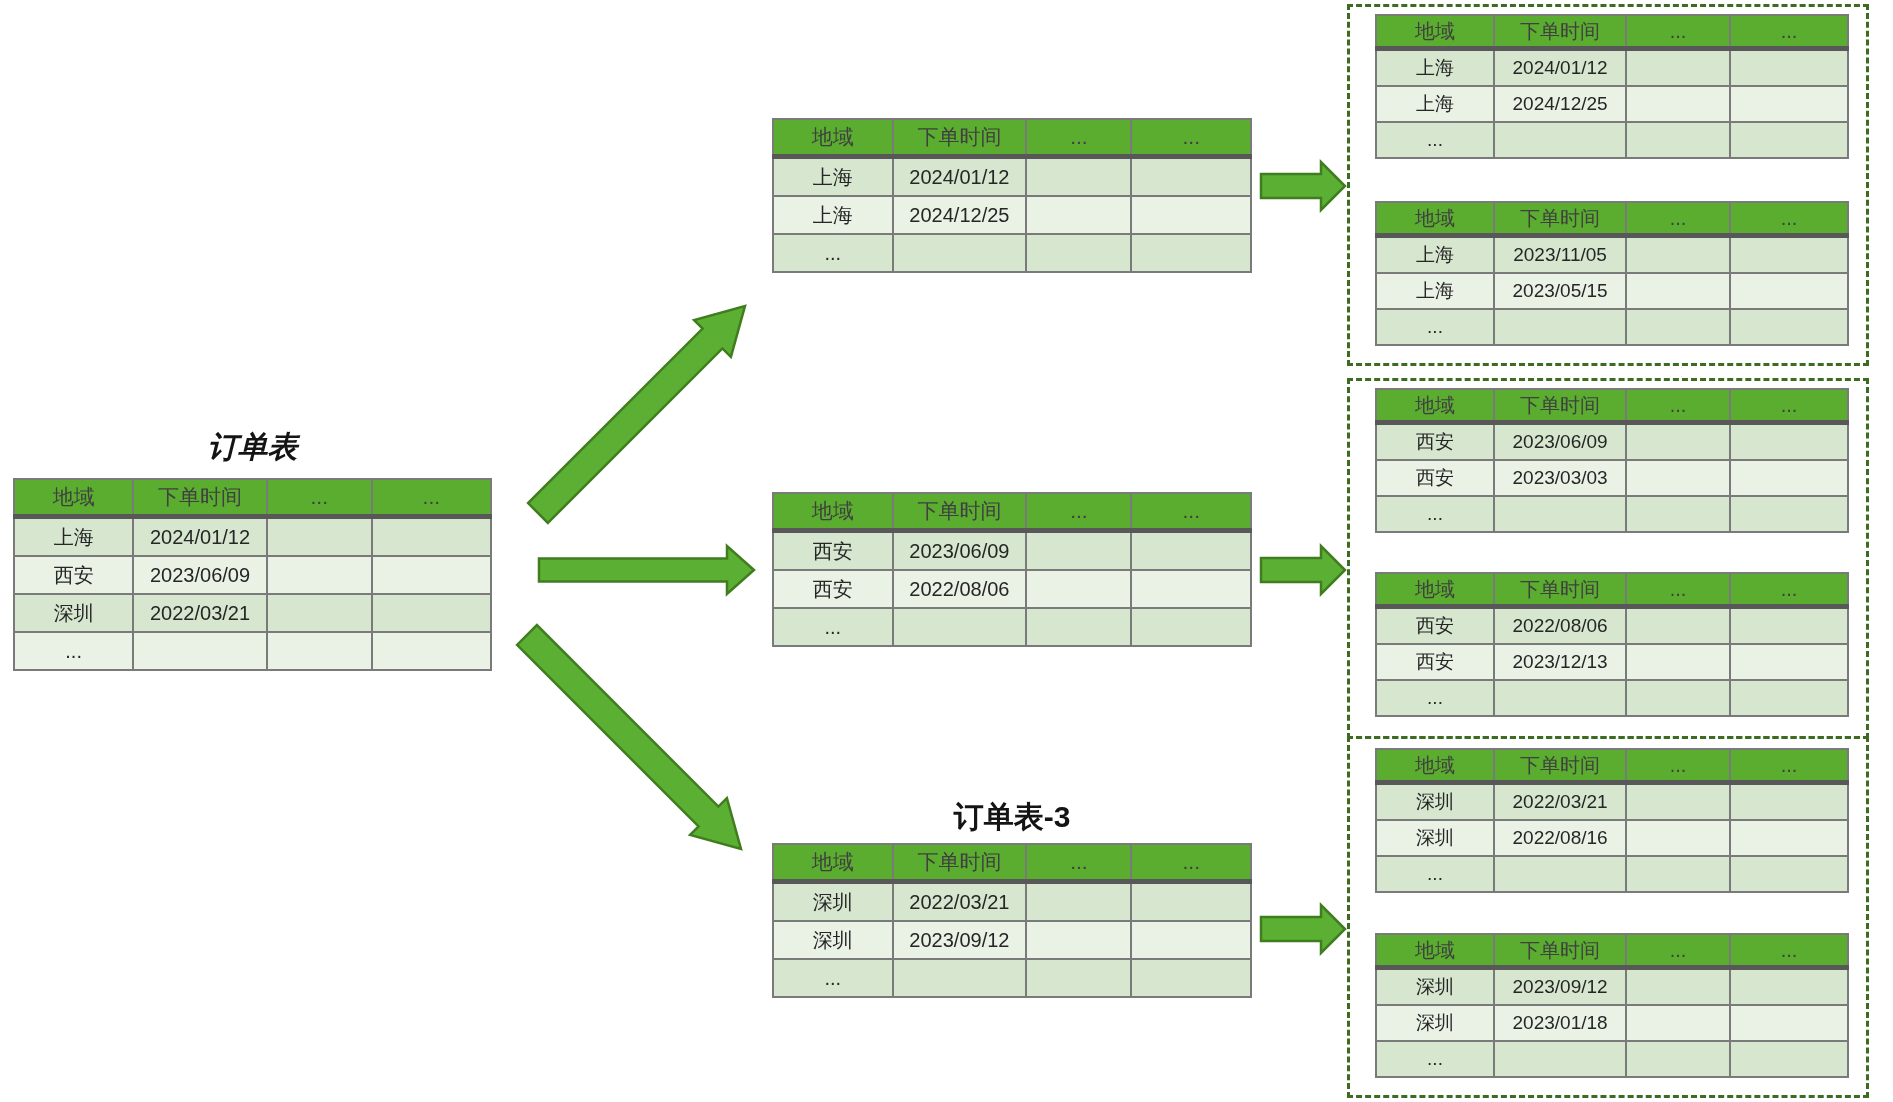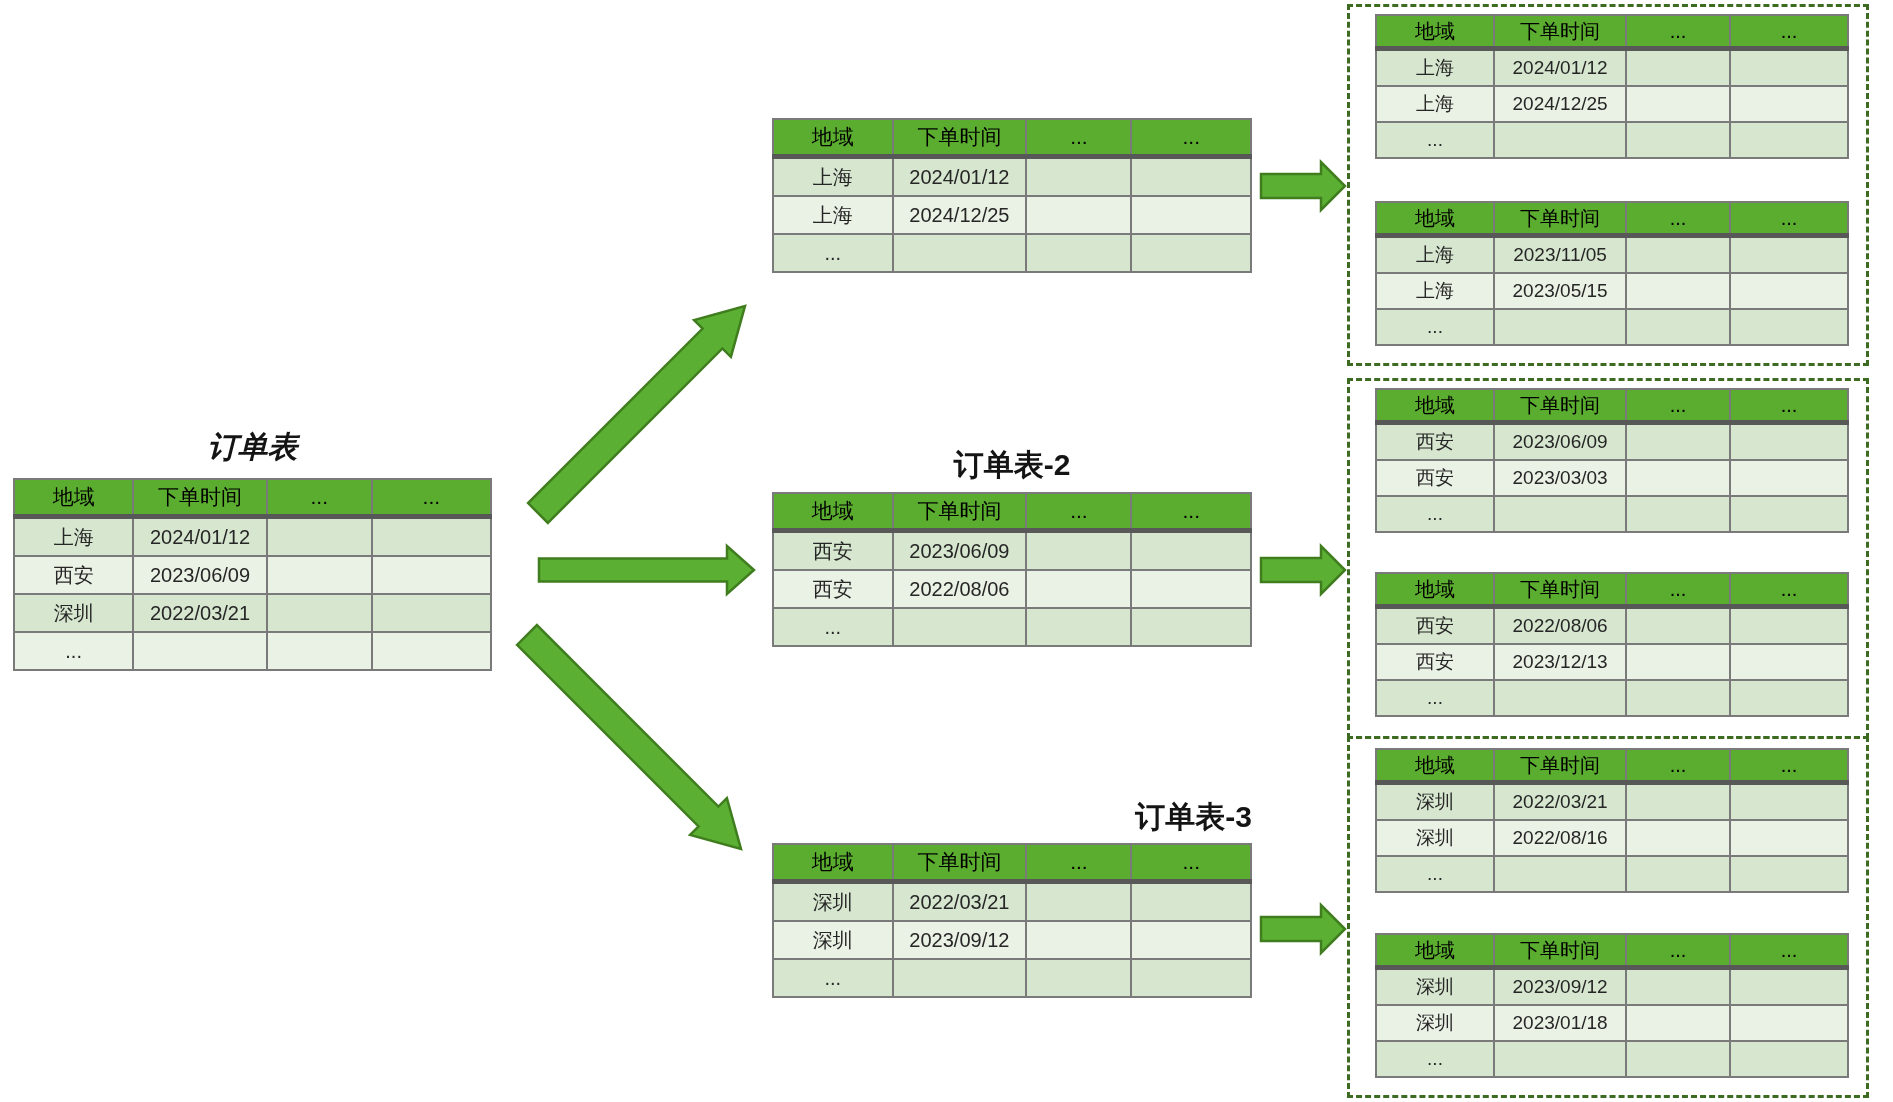--- a/index.html
+++ b/index.html
@@ -11,21 +11,21 @@
     position:absolute;text-align:center;font-size:30px;font-weight:600;
     color:#141414;line-height:38px;
   }
   .tbl-wrap{position:absolute;}
   table{border-collapse:collapse;table-layout:fixed;width:100%;}
   th,td{
     border:2px solid var(--grid-border);text-align:center;padding:0;
     overflow:hidden;white-space:nowrap;
   }
   th{
-    background:var(--header-green);font-weight:400;color:#000000;
+    background:var(--header-green);font-weight:400;color:#404040;
     border-bottom:5px solid var(--header-underline);
   }
   tbody tr:nth-child(odd) td{background:var(--row-dark);}
   tbody tr:nth-child(even) td{background:var(--row-light);}
   td{color:#262626;}
   
   .mid th{height:34px;font-size:21px;}
   .mid td{height:36px;font-size:20px;}
   
   .sm th{height:30px;font-size:20px;}
@@ -124,21 +124,20 @@
           <tr>
             <td>...</td>
             <td></td>
             <td></td>
             <td></td>
           </tr>
         </tbody>
       </table>
     </div>
 
-  <div class="tbl-title" style="left:772px;top:446px;width:480px;">订单表-2</div>
   <div class="tbl-wrap mid" style="left:772px;top:492px;width:480px;">
       <table>
         <colgroup>
           <col style="width: 25%;">
           <col style="width: 28%;">
           <col style="width: 22%;">
           <col style="width: 25%;">
         </colgroup>
         <thead>
           <tr>
@@ -164,21 +163,21 @@
           <tr>
             <td>...</td>
             <td></td>
             <td></td>
             <td></td>
           </tr>
         </tbody>
       </table>
     </div>
 
-  <div class="tbl-title" style="left:772px;top:798px;width:480px;text-align:right;">订单表-3</div>
+  <div class="tbl-title" style="left:772px;top:798px;width:480px;">订单表-3</div>
   <div class="tbl-wrap mid" style="left:772px;top:843px;width:480px;">
       <table>
         <colgroup>
           <col style="width: 25%;">
           <col style="width: 28%;">
           <col style="width: 22%;">
           <col style="width: 25%;">
         </colgroup>
         <thead>
           <tr>

